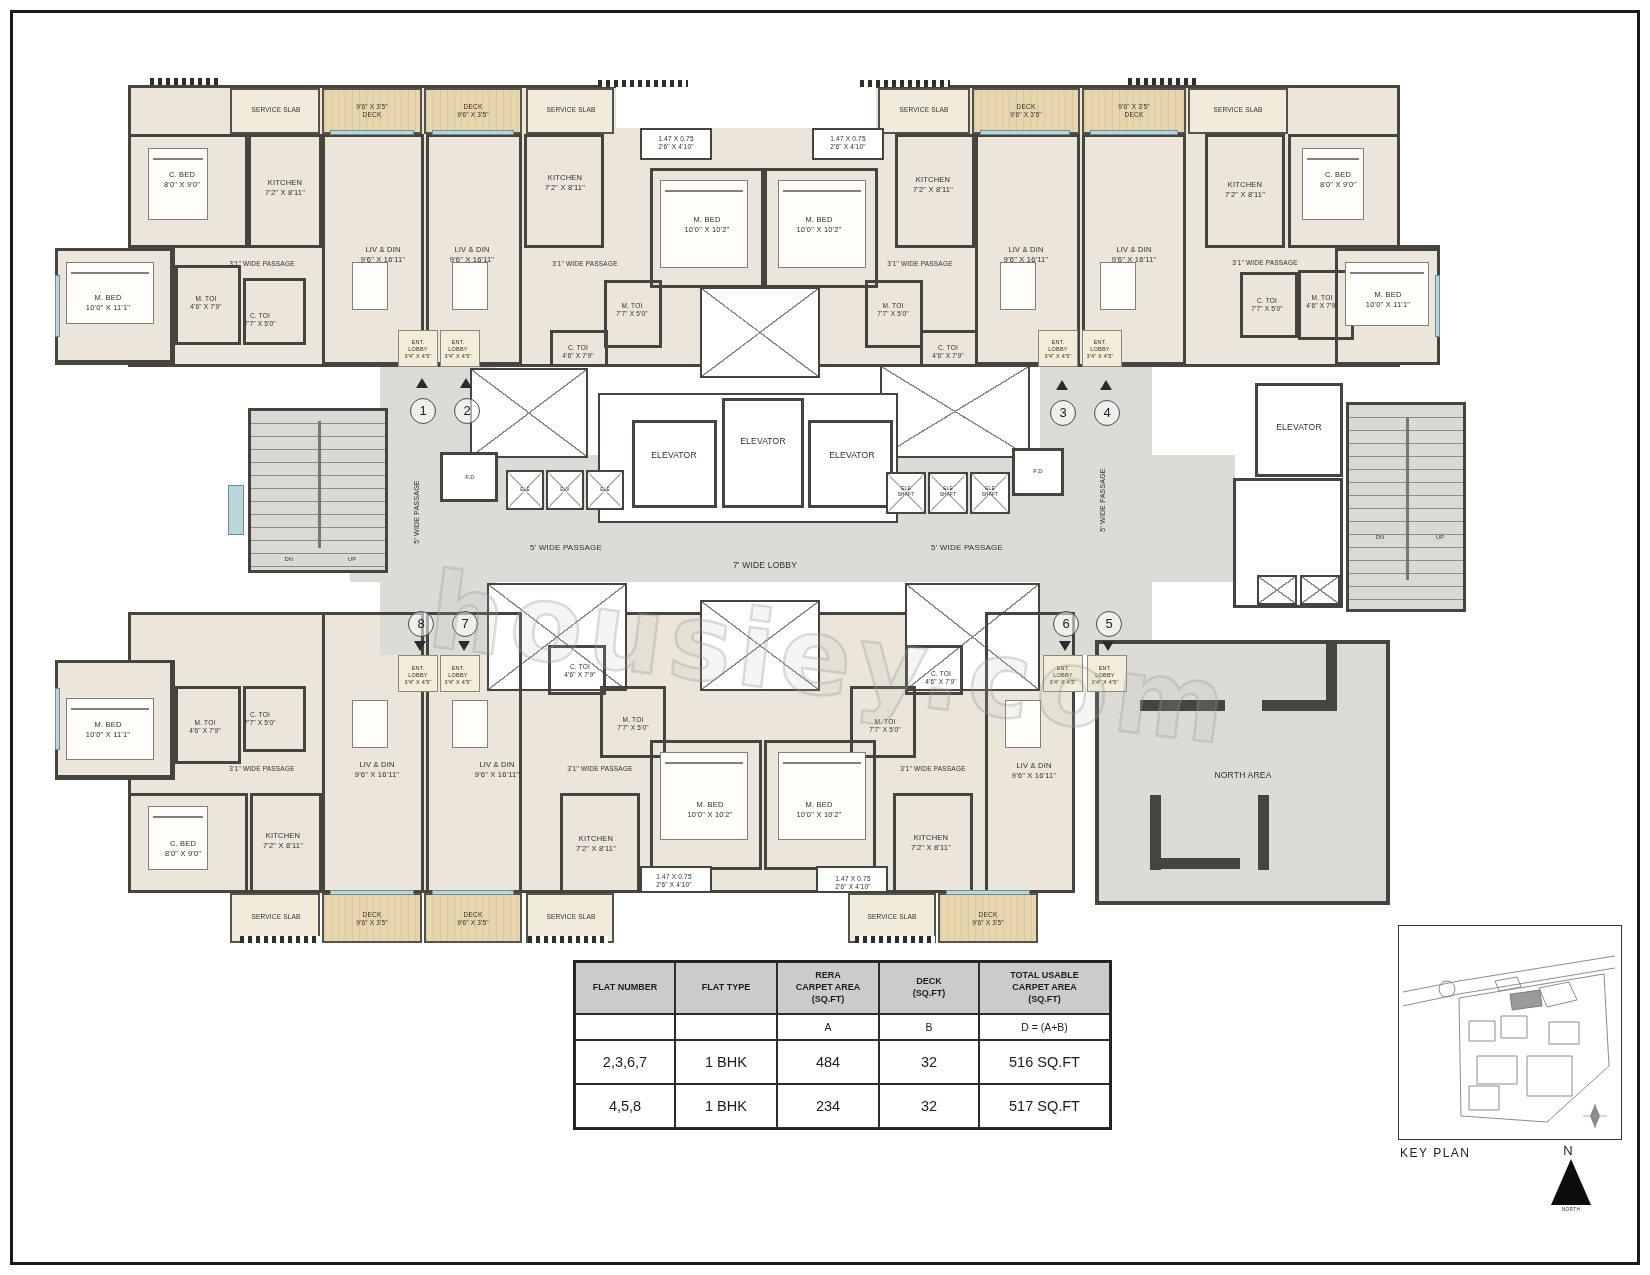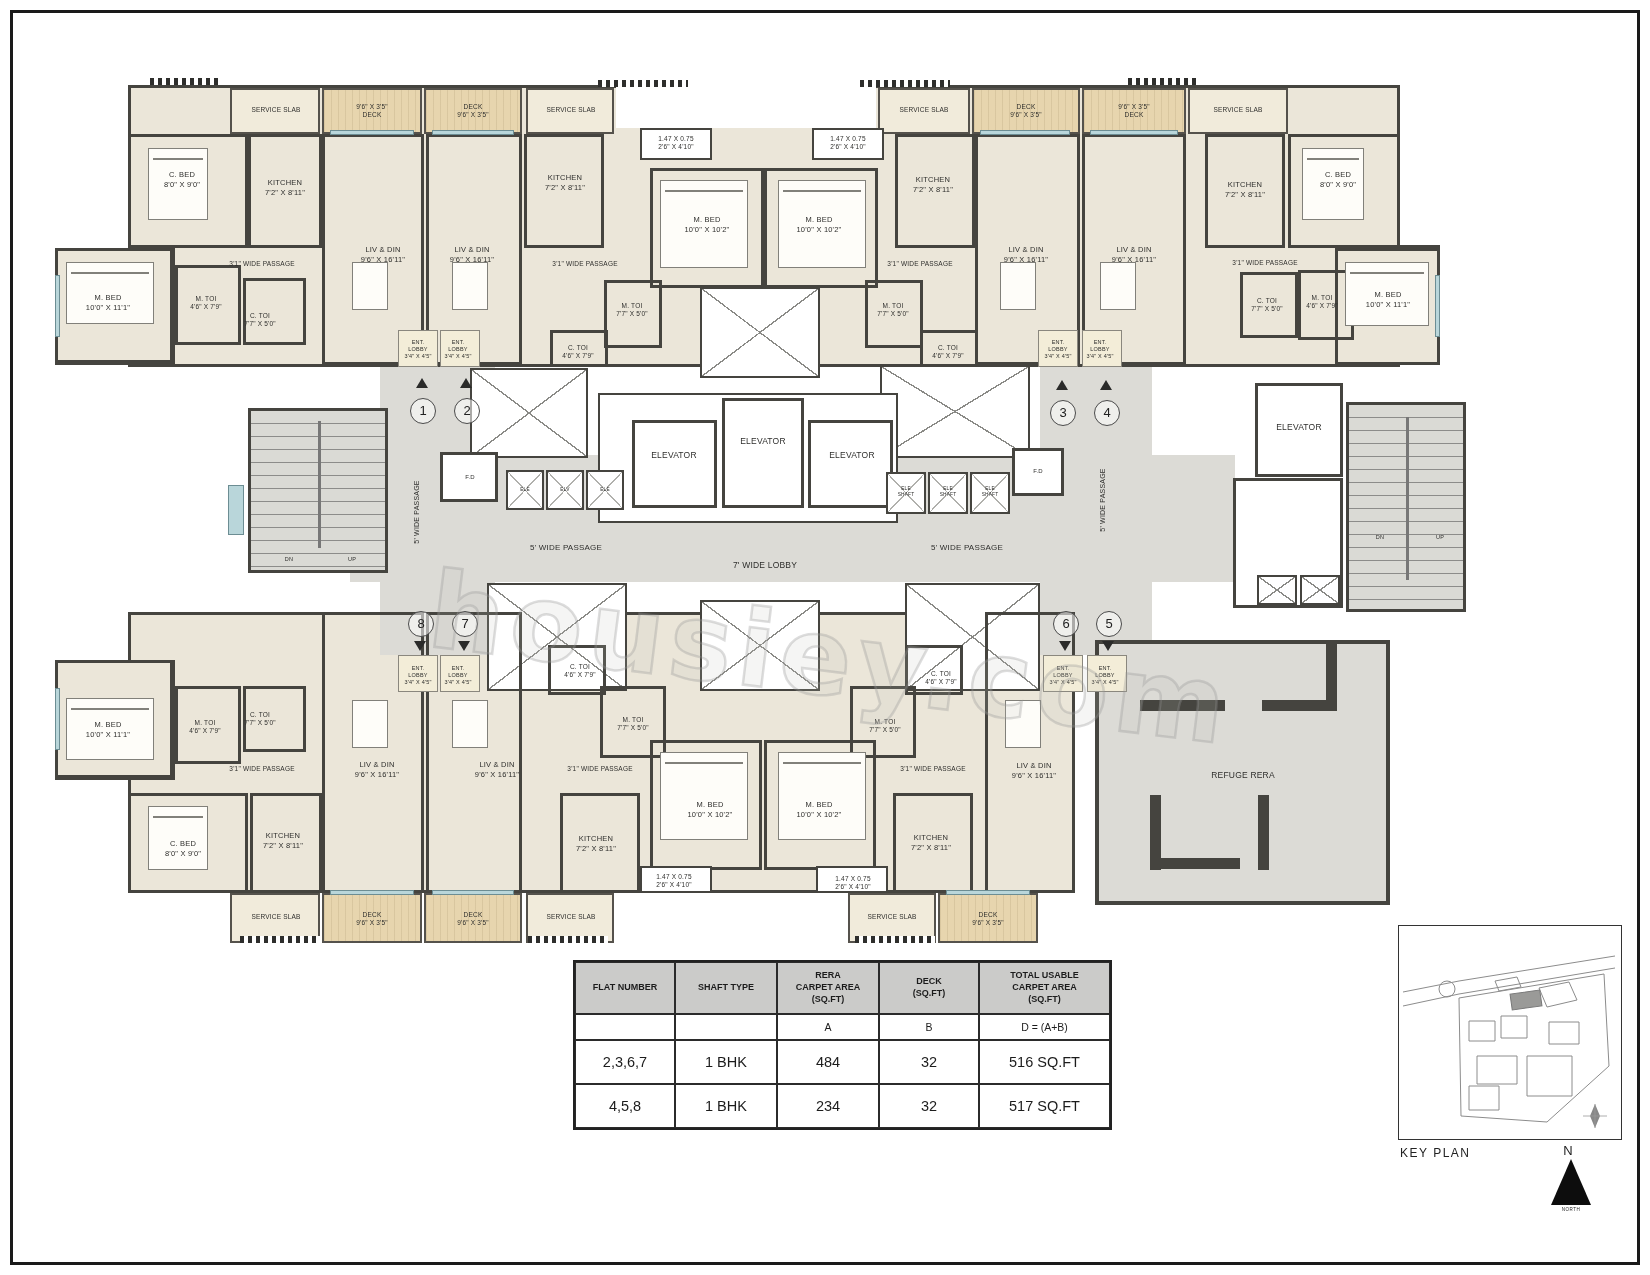--- a/index.html
+++ b/index.html
@@ -356,21 +356,21 @@
       <span class="plan-label" style="left: 931px; top: 843px; font-size: 7.5px;">KITCHEN
 7'2" X 8'11"</span>
       <span class="plan-label" style="left: 710px; top: 810px; font-size: 7.5px;">M. BED
 10'0" X 10'2"</span>
       <span class="plan-label" style="left: 819px; top: 810px; font-size: 7.5px;">M. BED
 10'0" X 10'2"</span>
       <span class="plan-label" style="left: 674px; top: 881px; font-size: 6.5px;">1.47 X 0.75
 2'6" X 4'10"</span>
       <span class="plan-label" style="left: 853px; top: 883px; font-size: 6.5px;">1.47 X 0.75
 2'6" X 4'10"</span>
-      <span class="plan-label" style="left: 1243px; top: 776px; font-size: 8.5px;">REFUGE RERA</span>
+      <span class="plan-label" style="left: 1243px; top: 776px; font-size: 8.5px;">NORTH AREA</span>
       <span class="plan-label" style="left: 276px; top: 917px; font-size: 6.5px;">SERVICE SLAB</span>
       <span class="plan-label" style="left: 372px; top: 919px; font-size: 6.5px;">DECK
 9'6" X 3'5"</span>
       <span class="plan-label" style="left: 473px; top: 919px; font-size: 6.5px;">DECK
 9'6" X 3'5"</span>
       <span class="plan-label" style="left: 571px; top: 917px; font-size: 6.5px;">SERVICE SLAB</span>
       <span class="plan-label" style="left: 892px; top: 917px; font-size: 6.5px;">SERVICE SLAB</span>
       <span class="plan-label" style="left: 988px; top: 919px; font-size: 6.5px;">DECK
 9'6" X 3'5"</span>
       <div class="fm-circle" style="left: 410px; top: 398px;">1</div>
@@ -389,21 +389,21 @@
       <div class="fm-tri down" style="left: 1059px; top: 641px;"></div>
       <div class="fm-circle" style="left: 1096px; top: 611px;">5</div>
       <div class="fm-tri down" style="left: 1102px; top: 641px;"></div>
     </div>
 
   <div id="watermark">housiey.com</div>
 
 
   <div id="flat-table">
     <div class="tc h">FLAT NUMBER</div>
-    <div class="tc h">SHAFT TYPE</div>
+    <div class="tc h">FLAT TYPE</div>
     <div class="tc h">RERA
 CARPET AREA
 (SQ.FT)</div>
     <div class="tc h">DECK
 (SQ.FT)</div>
     <div class="tc h">TOTAL USABLE
 CARPET AREA
 (SQ.FT)</div>
     <div class="tc s"></div>
     <div class="tc s"></div>

